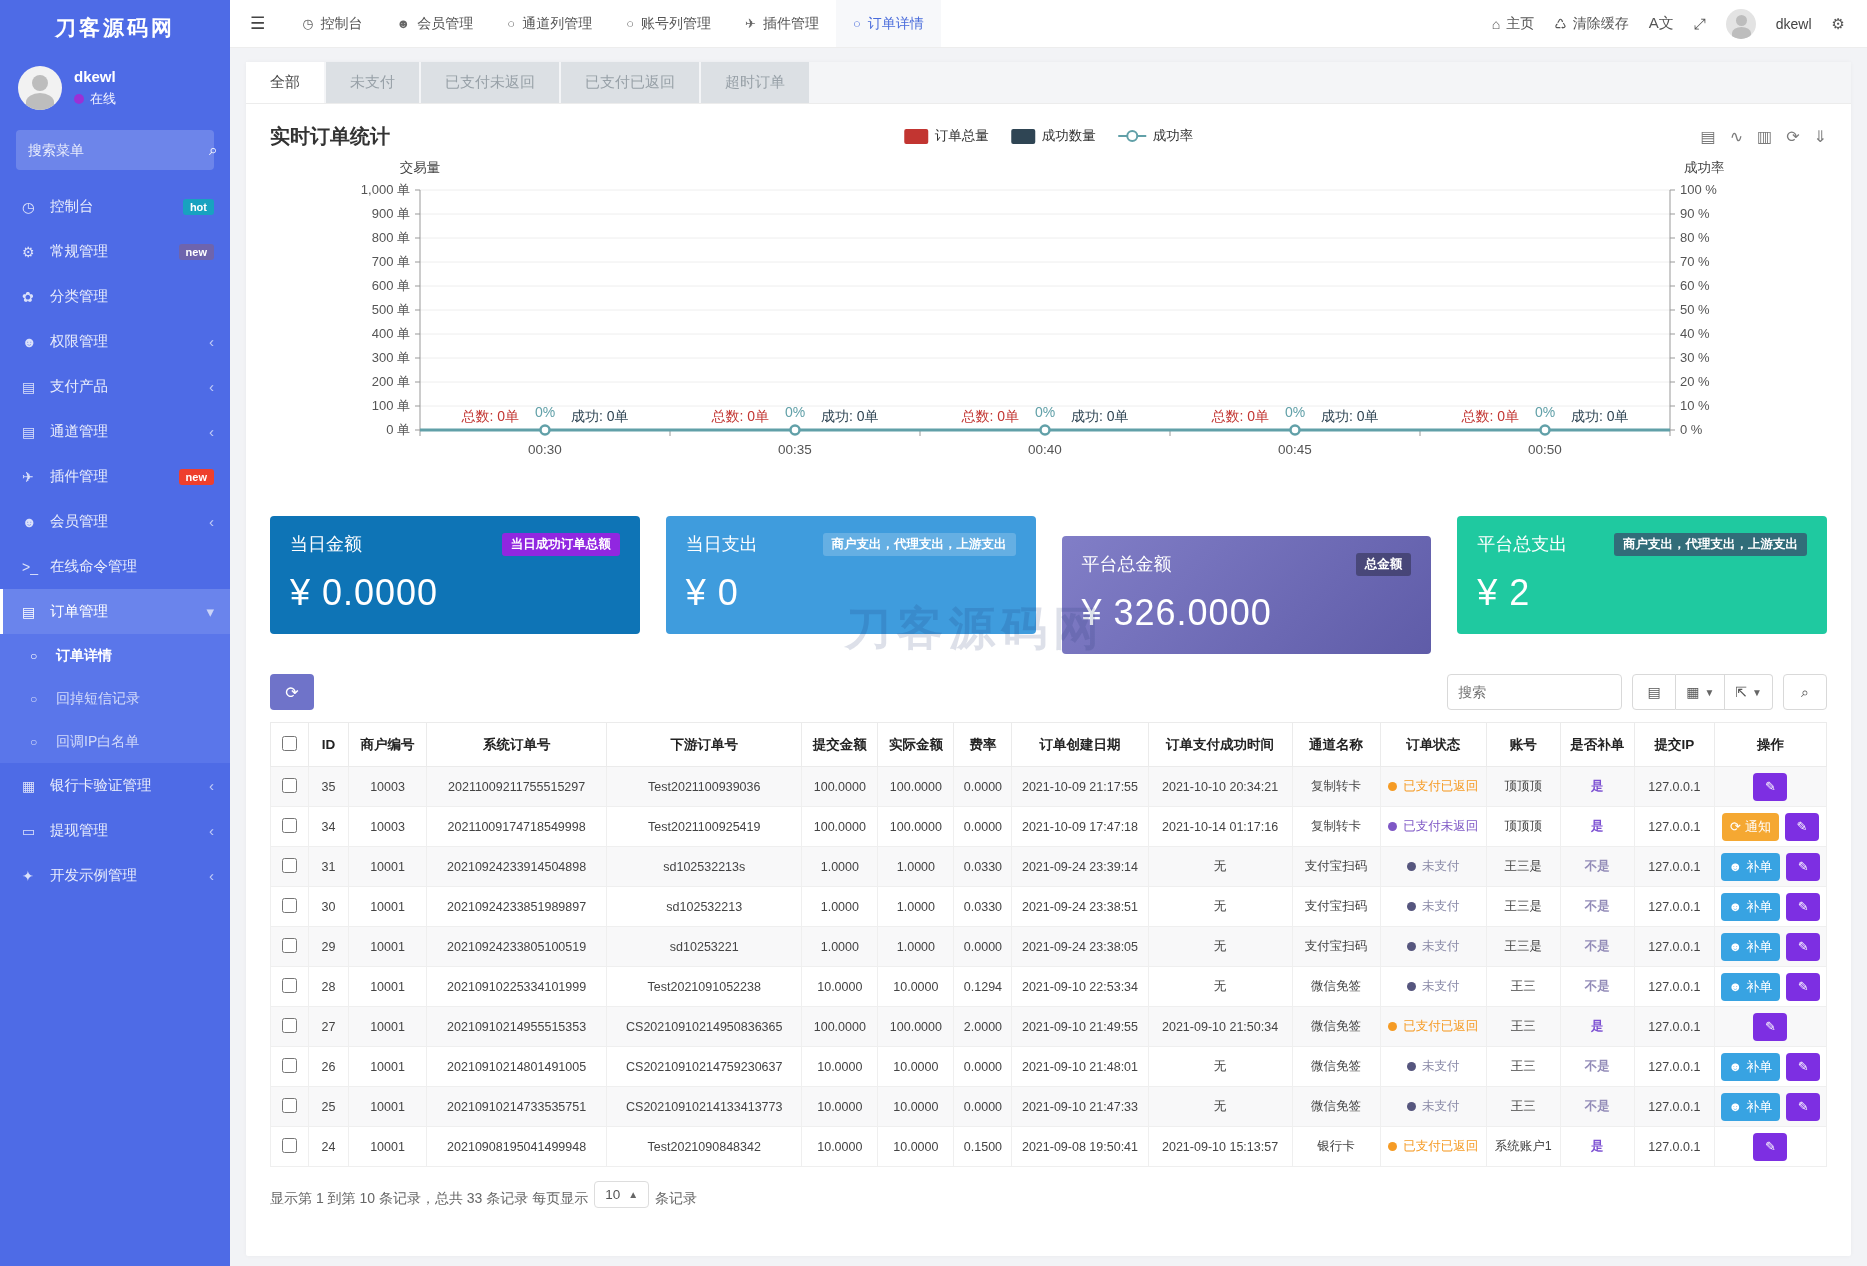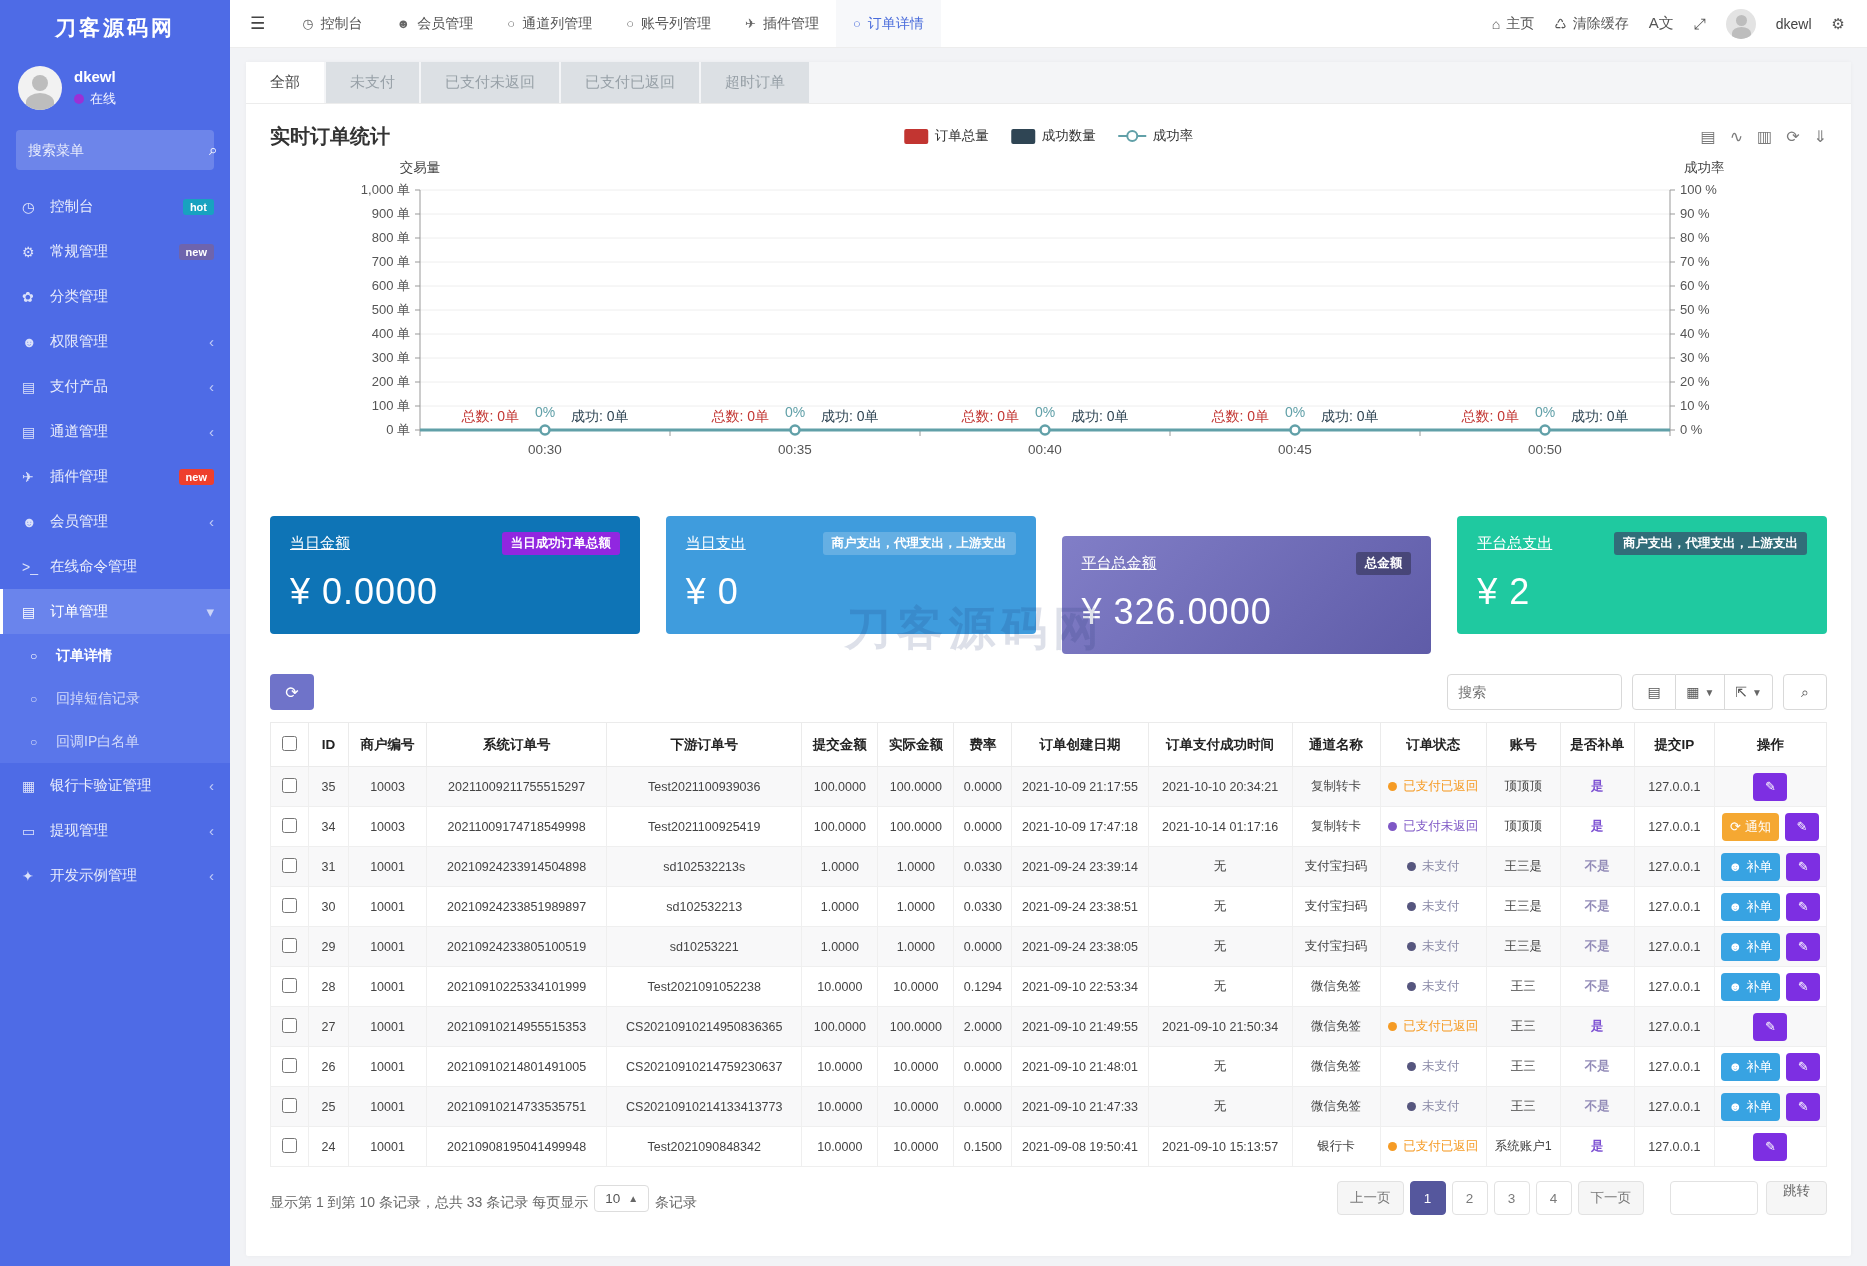--- a/index.html
+++ b/index.html
@@ -69,21 +69,21 @@
   .legend-swatch { width:24px; height:15px; border-radius:2px; }
   .legend-line { width:28px; height:2.5px; position:relative; }
   .legend-line::after { content:""; position:absolute; width:8px; height:8px; border-radius:50%; border:2.5px solid; background:#fff;
     left:50%; top:50%; transform:translate(-50%,-50%); border-color:inherit; }
   .toolbox { margin-left:auto; display:flex; gap:14px; color:#7b7b7b; font-size:16px; }
   .toolbox span { cursor:pointer; }
 
   .cards { display:flex; gap:26px; margin-top:14px; }
   .stat-card { flex:1; height:118px; border-radius:4px; color:#fff; padding:16px 20px; position:relative; }
   .card-top { display:flex; align-items:center; justify-content:space-between; }
-  .card-label { font-size:15px;text-decoration:underline; }
+  .card-label { font-size:18px; }
   .card-badge { font-size:12.5px; font-weight:bold; padding:3px 9px; border-radius:3px;text-align:right; }
   .card-value { font-size:36px; font-weight:400; margin-top:16px; letter-spacing:1px; }
 
   .table-toolbar { display:flex; align-items:center; margin-top:20px; }
   .refresh-btn { width:44px; height:36px; border:none; border-radius:4px; background:#6f73c9; color:#fff; font-size:16px; cursor:pointer; }
   .summary-badge { margin-left:10px; background:#f2a31b; color:#fff; font-size:14.5px; font-weight:bold;
     padding:8px 16px; border-radius:4px; }
   .toolbar-right { margin-left:auto; display:flex; align-items:flex-end; }
   .tb-search { width:175px; height:36px; border:1px solid #d9d9d9; border-radius:4px; padding:0 10px; font-size:14px; color:#333; outline:none; }
   .btn-group { display:flex; margin-left:10px; }
@@ -695,30 +695,20 @@
 
           <div class="pagination-row">
             <div class="page-info">
               <span>显示第 1 到第 10 条记录，总共 33 条记录 每页显示</span>
               <span class="per-page">
                 <span>10</span>
                   <span class="caret">▲</span>
               </span>
               <span>条记录</span>
             </div>
-            <div class="pager" id="pager">
-                <div class="page-btn">上一页</div>
-                <div class="page-btn num active">1</div>
-                <div class="page-btn num">2</div>
-                <div class="page-btn num">3</div>
-                <div class="page-btn num">4</div>
-                <div class="page-btn">下一页</div>
-                <input class="jump-input" style="">
-                <div class="jump-btn">跳转</div>
-              </div>
           </div>
 
         </div>
       </div>
     </div>
   </div>
 
 </div>
 
 <div class="watermark">刀客源码网</div>

